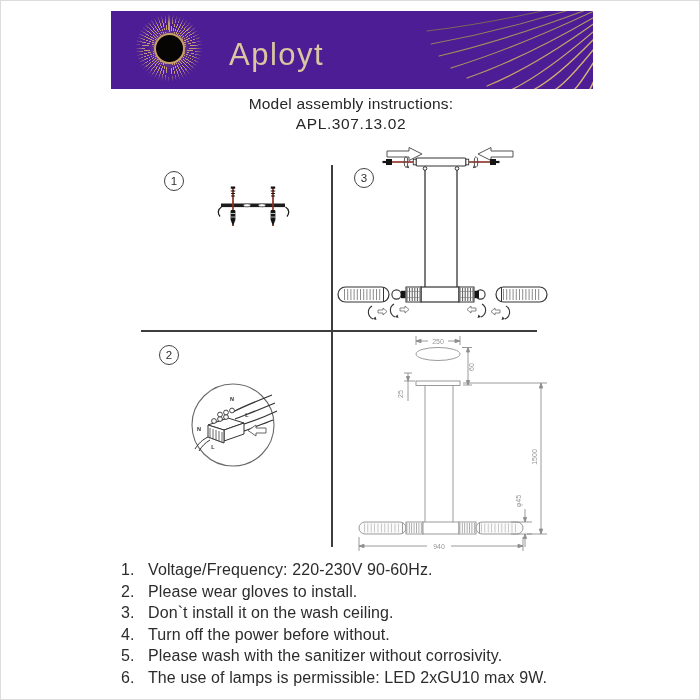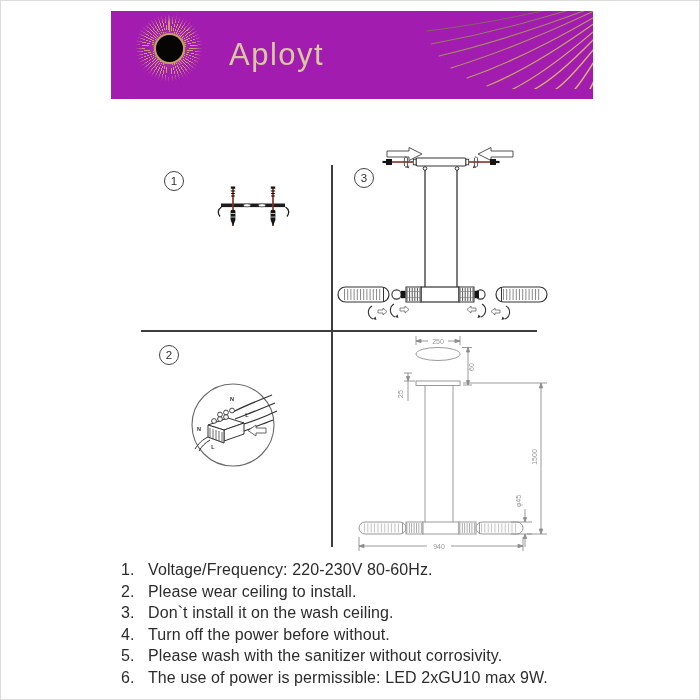--- a/index.html
+++ b/index.html
@@ -1,21 +1,21 @@
 <!DOCTYPE html>
 <html><head>
 <meta charset="utf-8">
 <style>
   * { margin:0; padding:0; box-sizing:border-box; }
   html,body { width:700px; height:700px; }
   body { font-family:"Liberation Sans","DejaVu Sans",sans-serif; background:#ffffff; position:relative; }
   .page { position:absolute; inset:0; width:700px; height:700px; background:#fff; border:1px solid #dcdcdc; overflow:hidden; }
 
   
-  .banner { position:absolute; left:110px; top:10px; width:482px; height:88px; background:#a21caf; overflow:hidden; }
+  .banner { position:absolute; left:110px; top:10px; width:482px; height:78px; background:#4c1d95; overflow:hidden; }
   .rays-right { position:absolute; left:0; top:0; width:482px; height:78px; }
   .logo { position:absolute; left:24px; top:3px; width:68px; height:68px; }
   .logo-rays { position:absolute; inset:0; border-radius:50%;
     background:repeating-conic-gradient(rgba(203,164,112,0.95) 0deg 1.8deg, rgba(13,10,8,0) 1.8deg 6.4deg);
     -webkit-mask:radial-gradient(circle, transparent 0 15px, #000 16px 25px, rgba(0,0,0,.5) 29px, transparent 34px);
             mask:radial-gradient(circle, transparent 0 15px, #000 16px 25px, rgba(0,0,0,.5) 29px, transparent 34px);
   }
   .logo-core { position:absolute; left:50%; top:50%; width:27px; height:27px; margin:-13.5px 0 0 -13.5px;
     border-radius:50%; background:#070503;
     box-shadow:0 0 0 2px #c89e67, 0 0 9px 1px rgba(205,164,105,.55); }
@@ -66,20 +66,24 @@
         <path d="M510,12  Q480,77 478,80" stroke="#dbb57e" stroke-width="1.5"></path>
       </g>
     </svg>
     <div class="logo">
       <div class="logo-rays"></div>
       <div class="logo-core"></div>
     </div>
     <div class="brand">Aployt</div>
   </div>
 
+  <div class="title-block">
+    <div class="title-line1">Model assembly instructions:</div>
+    <div class="title-line2">APL.307.13.02</div>
+  </div>
 
   <div class="divider-v"></div>
   <div class="divider-h"></div>
 
   <div class="step-badge" id="badge1">1</div>
   <div class="step-badge" id="badge2">2</div>
   <div class="step-badge" id="badge3">3</div>
 
   <svg class="svg-abs" style="left:205px; top:182px;" width="95" height="55" viewBox="0 0 95 55">
     <g>
@@ -284,37 +288,37 @@
     <text class="dim-text" x="123" y="34" text-anchor="middle" transform="rotate(-90 123 34)">60</text>
     <text class="dim-text" x="52" y="61" text-anchor="middle" transform="rotate(-90 52 61)">25</text>
     <text class="dim-text" x="186" y="124" text-anchor="middle" transform="rotate(-90 186 124)">1500</text>
     <text class="dim-text" x="170" y="168" text-anchor="middle" transform="rotate(-90 170 168)">φ45</text>
     <text class="dim-text" x="88" y="215.5" text-anchor="middle">940</text>
   </svg>
 
   <div class="instructions">
     <div class="instr-row">
       <span class="instr-num">1.</span>
-      <span class="instr-text">Voltage/Frequency: 220-230V 80-60Hz.</span>
+      <span class="instr-text">Voltage/Frequency: 220-230V 90-60Hz.</span>
     </div>
     <div class="instr-row">
       <span class="instr-num">2.</span>
-      <span class="instr-text">Please wear ceiling to install.</span>
+      <span class="instr-text">Please wear gloves to install.</span>
     </div>
     <div class="instr-row">
       <span class="instr-num">3.</span>
       <span class="instr-text">Don`t install it on the wash ceiling.</span>
     </div>
     <div class="instr-row">
       <span class="instr-num">4.</span>
       <span class="instr-text">Turn off the power before without.</span>
     </div>
     <div class="instr-row">
       <span class="instr-num">5.</span>
       <span class="instr-text">Please wash with the sanitizer without corrosivity.</span>
     </div>
     <div class="instr-row">
       <span class="instr-num">6.</span>
-      <span class="instr-text">The use of power is permissible: LED 2xGU10 max 9W.</span>
+      <span class="instr-text">The use of lamps is permissible: LED 2xGU10 max 9W.</span>
     </div>
   </div>
 
 </div>
 
 </body></html>

